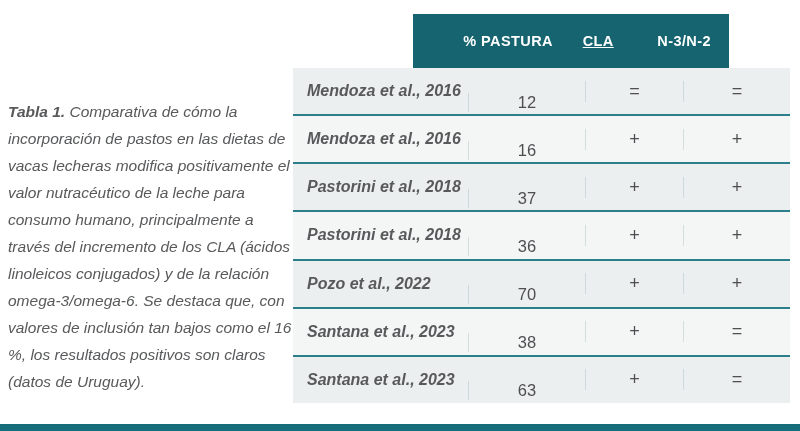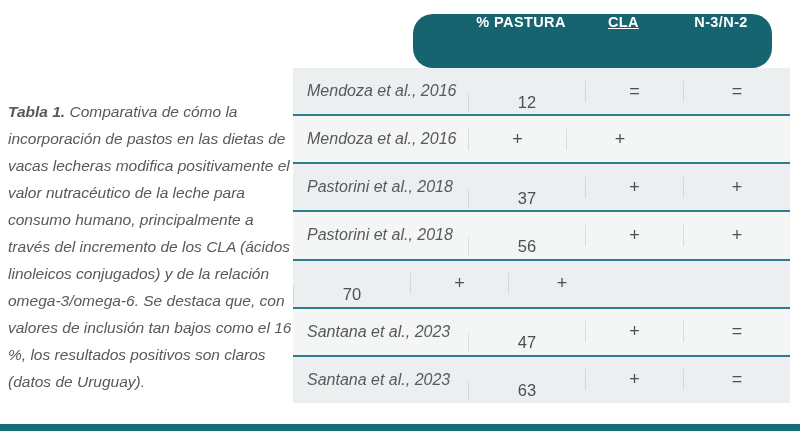--- a/index.html
+++ b/index.html
@@ -24,23 +24,23 @@
   .caption{
     position:absolute;left:8px;top:98px;width:292px;
     font-style:italic;font-size:15.5px;line-height:27px;
     color:var(--caption-gray);
   }
   .cap-label{font-weight:bold;}
 
   
   .tablewrap{position:absolute;left:293px;top:14px;width:497px;height:389px;}
   .thead{
-    position:absolute;left:120px;top:0;width:359px;height:54px;
+    position:absolute;left:120px;top:0;width:316px;height:54px;
     background:var(--header-teal);
-    display:flex;border-radius:20px;
+    display:flex;align-items:center;
   }
   .thead .spacer{width:55px;}
   .th{
     font-weight:bold;color:#ffffff;font-size:14.5px;
     text-align:center;letter-spacing:0.4px;
   }
   .th.c1{width:117px;}
   .th.c2{width:98px;text-decoration:underline;}
   .th.c3{width:107px;}
 
@@ -48,21 +48,21 @@
     position:absolute;left:0;top:54px;width:497px;height:335px;
     display:flex;flex-direction:column;
   }
   .tr{flex:1;display:flex;align-items:center;box-sizing:border-box;}
   .tr.odd{background:var(--row-odd);}
   .tr.even{background:var(--row-even);}
   .tr + .tr{border-top:2px solid var(--separator-teal);}
   .td{box-sizing:border-box;}
   .td.study{
     width:175px;padding-left:14px;
-    font-style:italic;font-size:16px;color:var(--caption-gray);
+    font-style:italic;font-size:16px;color:var(--caption-gray);font-weight:bold;
   }
   .td.num{width:117px;text-align:center;font-size:16.5px;color:var(--value-gray);margin-top:22px;}
   .td.sym{text-align:center;font-size:18px;color:var(--value-gray);}
   .td.cla{width:98px;}
   .td.n3n6{width:107px;}
   .td.vline{border-left:1px solid rgba(130,160,165,0.28);}
 
   
   .bottom-bar{
     position:absolute;left:0;bottom:0;width:800px;height:7px;
@@ -88,43 +88,45 @@
     </div>
     <div class="tbody">
         <div class="tr odd">
     <div class="td study">Mendoza et al., 2016</div>
     <div class="td num vline">12</div>
     <div class="td sym cla vline">=</div>
     <div class="td sym n3n6 vline">=</div>
   </div>
         <div class="tr even">
     <div class="td study">Mendoza et al., 2016</div>
+    <div class="td num vline">16</div>
     <div class="td sym cla vline">+</div>
     <div class="td sym n3n6 vline">+</div>
   </div>
         <div class="tr odd">
     <div class="td study">Pastorini et al., 2018</div>
     <div class="td num vline">37</div>
     <div class="td sym cla vline">+</div>
     <div class="td sym n3n6 vline">+</div>
   </div>
         <div class="tr even">
     <div class="td study">Pastorini et al., 2018</div>
-    <div class="td num vline">56</div>
+    <div class="td num vline">36</div>
     <div class="td sym cla vline">+</div>
     <div class="td sym n3n6 vline">+</div>
   </div>
         <div class="tr odd">
+    <div class="td study">Pozo et al., 2022</div>
     <div class="td num vline">70</div>
     <div class="td sym cla vline">+</div>
     <div class="td sym n3n6 vline">+</div>
   </div>
         <div class="tr even">
     <div class="td study">Santana et al., 2023</div>
-    <div class="td num vline">47</div>
+    <div class="td num vline">38</div>
     <div class="td sym cla vline">+</div>
     <div class="td sym n3n6 vline">=</div>
   </div>
         <div class="tr odd">
     <div class="td study">Santana et al., 2023</div>
     <div class="td num vline">63</div>
     <div class="td sym cla vline">+</div>
     <div class="td sym n3n6 vline">=</div>
   </div>
       </div>

